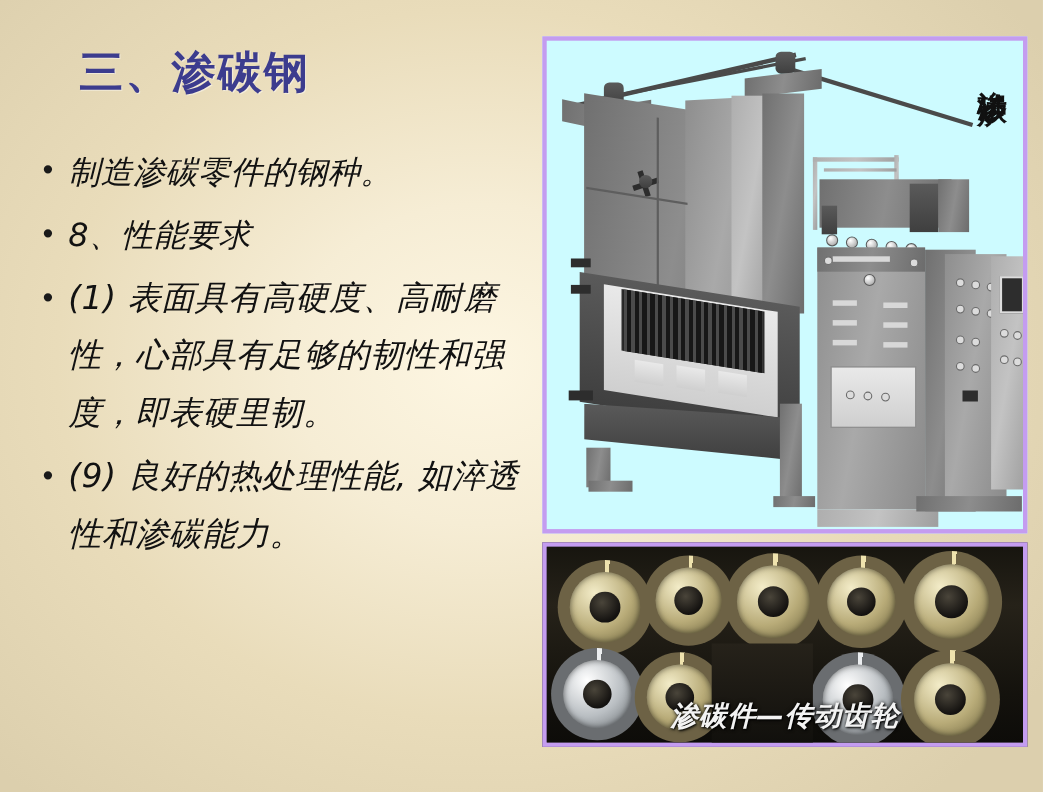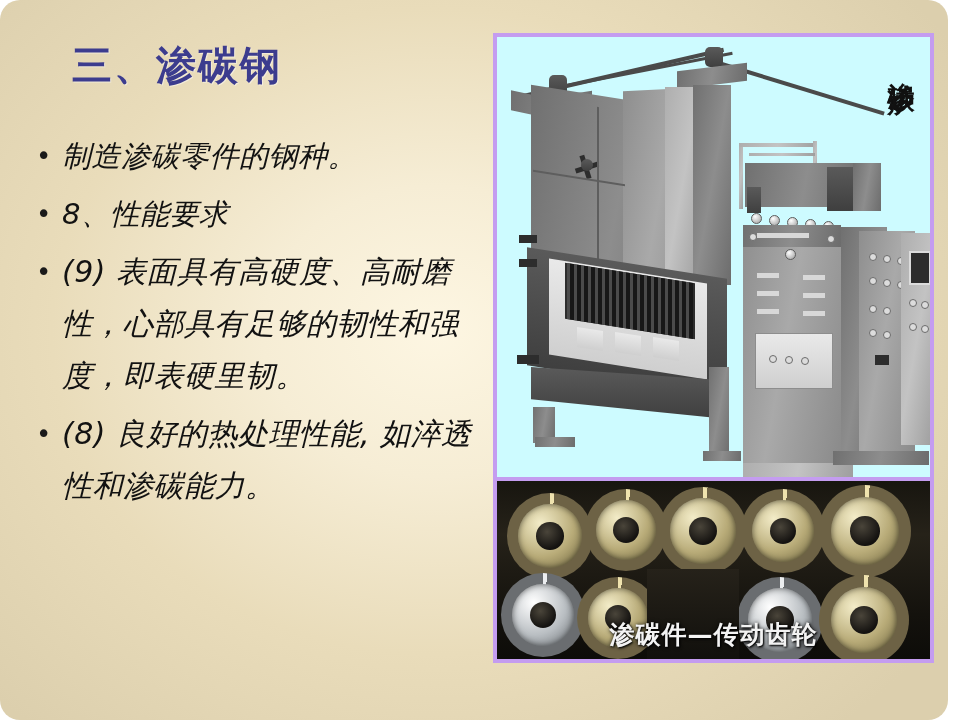--- a/index.html
+++ b/index.html
@@ -5,21 +5,20 @@
   html,body{margin:0;padding:0;}
   body{
     width:960px;height:720px;overflow:hidden;
     font-family:"DejaVu Sans","Liberation Sans",sans-serif;
   }
   #slide{
     position:relative;width:948px;height:720px;
     background:
       radial-gradient(ellipse 620px 520px at 46% 46%, #fdf6e2 0%, #f6edd5 28%, #e9dcba 62%, #dccfad 100%),
       linear-gradient(90deg,#d8c9a5 0%, #e7dbbc 12%, #f4ecd6 40%, #efe5cc 70%, #ded0ae 100%);
-    border-radius: 20px;
   }
   
   #title{
     position:absolute;left:72px;top:38px;
     font-size:40px;font-weight:bold;letter-spacing:2px;
     color:#3c3c8e;
     text-shadow:1px 1px 0 rgba(255,255,255,.45);
     white-space:nowrap;
   }
   
@@ -35,21 +34,21 @@
   }
   .b-lg .btext{font-size:30px;}
   
   #photo-col{position:absolute;left:493px;top:33px;width:441px;height:642px;}
   .frame{
     position:absolute;left:0;right:0;
     border:4px solid #c49cf0;
     box-sizing:border-box;overflow:hidden;
   }
   #furnace-frame{top:0;height:452px;background:#cdfbff;}
-  #gears-frame{top:444px;height:186px;background:#1a1713;}
+  #gears-frame{top:460px;height:186px;background:#1a1713;font-style:italic;}
   
   #furnace-photo{position:absolute;inset:0;}
   .mpart{position:absolute;box-sizing:border-box;}
   .g1{background:linear-gradient(100deg,#8e8e8e,#a9a9a9 45%,#8a8a8a);}
   .g2{background:linear-gradient(100deg,#707070,#8d8d8d 50%,#6c6c6c);}
   .g3{background:linear-gradient(100deg,#aeaeae,#c3c3c3 50%,#9e9e9e);}
   .g4{background:linear-gradient(180deg,#5a5a5a,#3f3f3f);}
   .dark{background:#2d2d2d;}
   .lightbox{background:linear-gradient(180deg,#e9e9e9,#cfcfcf);}
   .gauge{position:absolute;width:9px;height:9px;border-radius:50%;
@@ -95,26 +94,26 @@
       <span class="btext">制造渗碳零件的钢种。</span>
     </div>
 
     <div class="bullet-row">
       <span class="dot">•</span>
       <span class="btext">8、性能要求</span>
     </div>
 
     <div class="bullet-row b-lg">
       <span class="dot">•</span>
-      <span class="btext">(9) 表面具有高硬度、高耐磨性，心部具有足够的韧性和强度，即表硬里韧。</span>
+      <span class="btext">(1) 表面具有高硬度、高耐磨性，心部具有足够的韧性和强度，即表硬里韧。</span>
     </div>
 
     <div class="bullet-row b-lg">
       <span class="dot">•</span>
-      <span class="btext">(8) 良好的热处理性能, 如淬透性和渗碳能力。</span>
+      <span class="btext">(9) 良好的热处理性能, 如淬透性和渗碳能力。</span>
     </div>
 
   </div>
 
   <div id="photo-col">
 
     <div id="furnace-frame" class="frame">
       <div id="furnace-photo">
 
         <div class="beam" style="left:22px;top:58px;width:210px;transform:rotate(-13deg);"></div>

